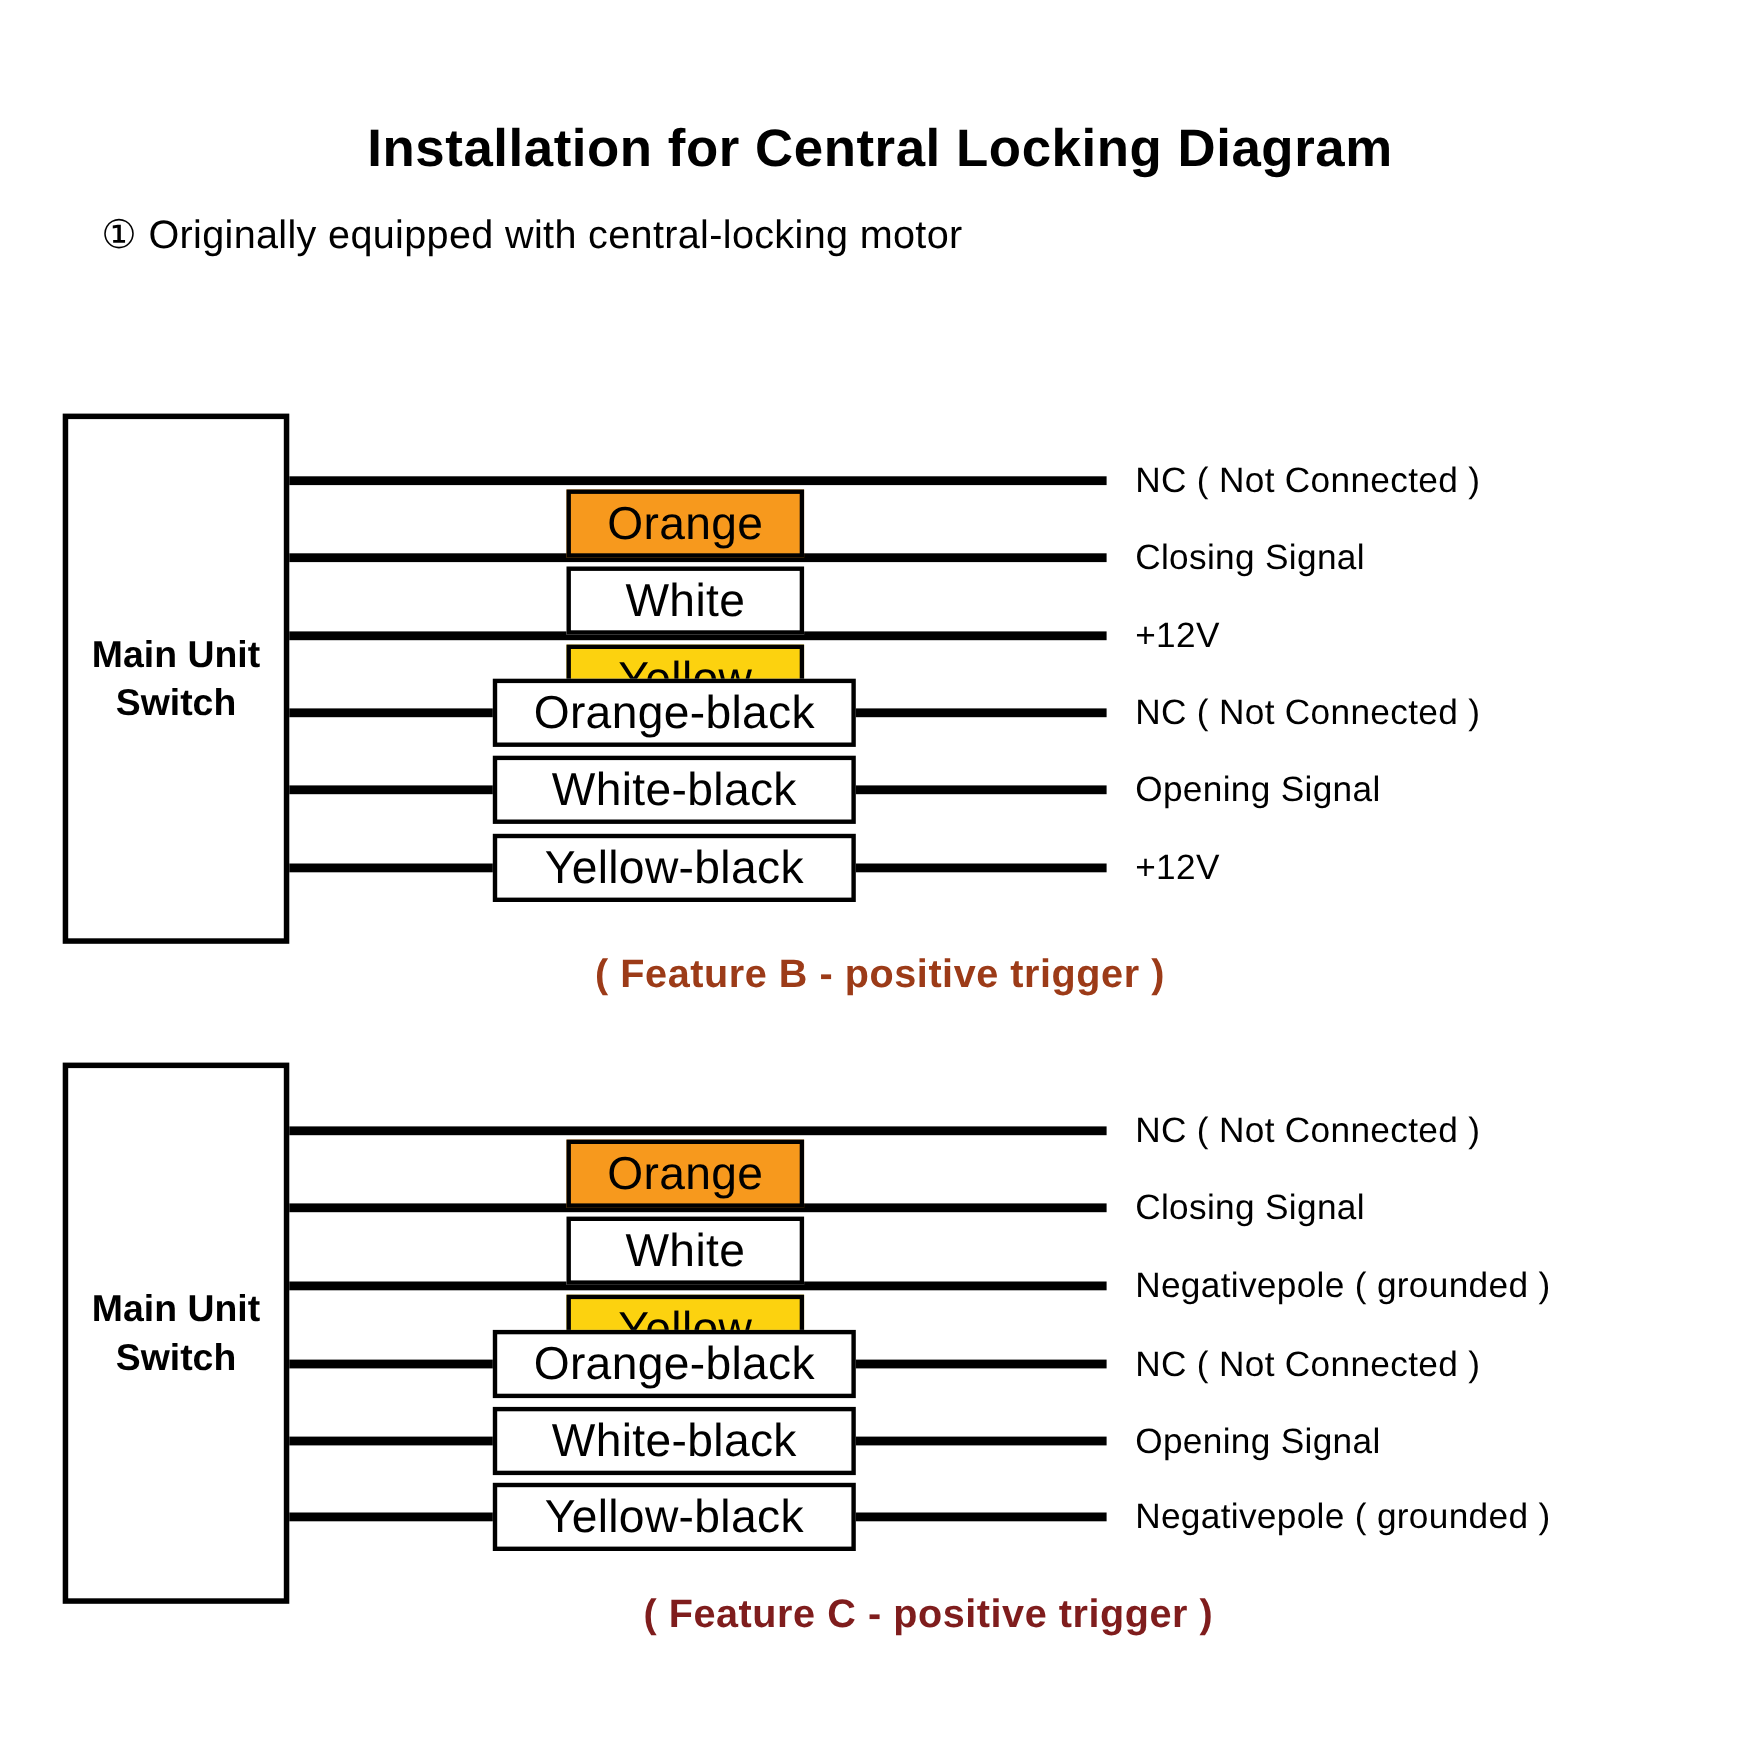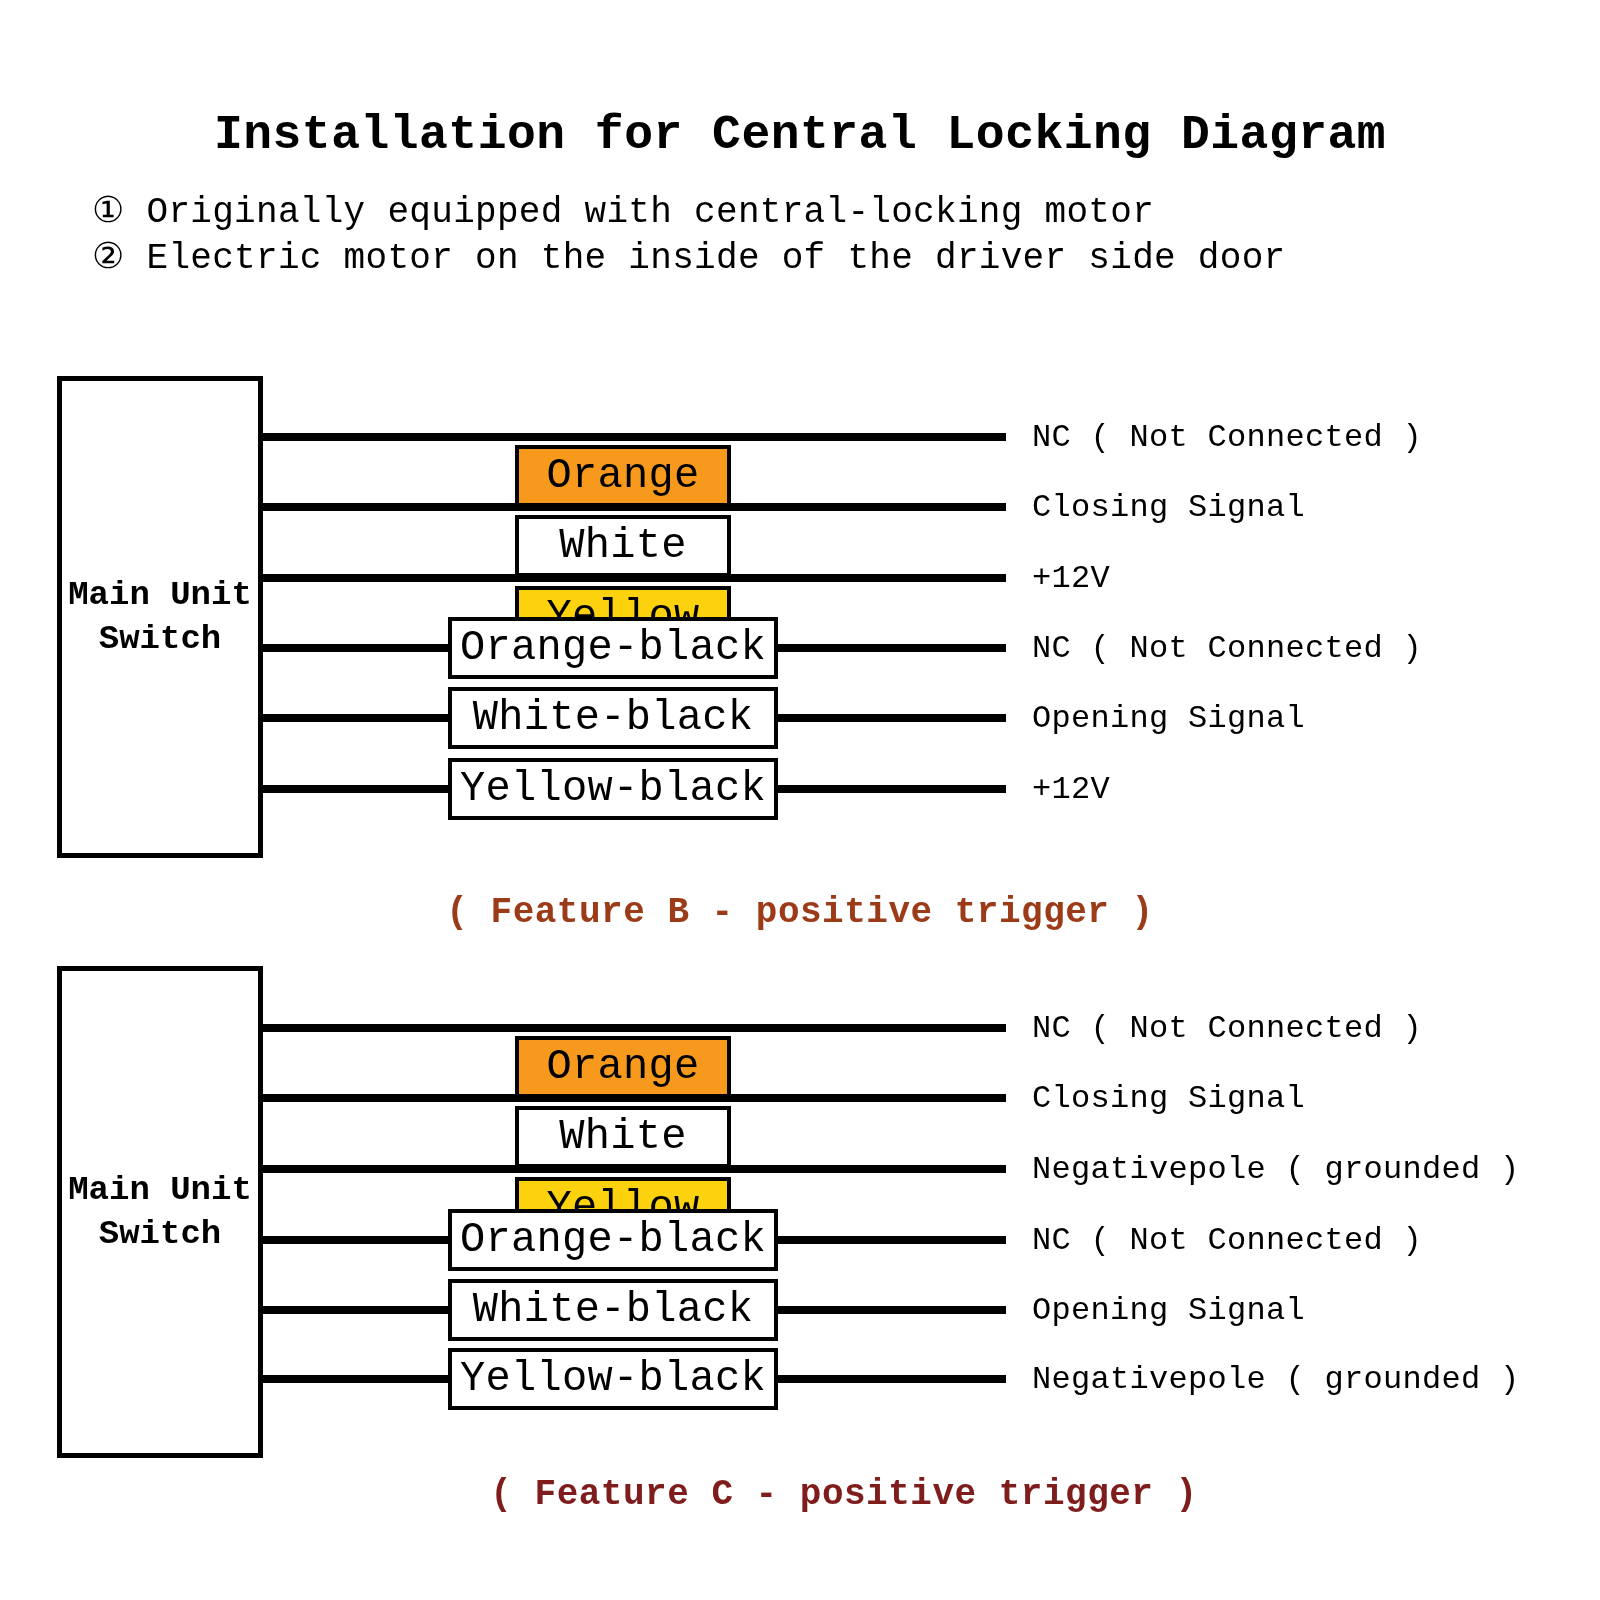--- a/index.html
+++ b/index.html
@@ -1,18 +1,18 @@
 <!DOCTYPE html>
 <html><head>
 <meta charset="utf-8">
 <style>
   html,body { margin:0; padding:0; background:#ffffff; }
   .page {
     position:relative; width:1600px; height:1600px; background:#ffffff;
-    font-family:Liberation Mono, monospace; color:#000; overflow:hidden;
+    font-family:Liberation Sans, sans-serif; color:#000; overflow:hidden;
   }
   .title {
     position:absolute; top:108px; left:0; width:100%;
     text-align:center; font-size:48px; font-weight:700; letter-spacing:.5px;
   }
   .notes {
     position:absolute; top:190px; left:92px;
     font-size:36px; line-height:46px; letter-spacing:.3px;
   }
   .note-line { white-space:nowrap; }
@@ -38,35 +38,34 @@
     font-size:42px; letter-spacing:.3px; white-space:nowrap;
   }
   .cbox.narrow { left:515px; width:216px;margin-top:39px; }
   .cbox.wide   { left:448px; width:330px; }
   .signal {
     position:absolute; left:1032px; top:0; transform:translateY(-50%);
     font-size:32px; letter-spacing:.3px; white-space:nowrap; z-index:2;
   }
   .caption {
     position:absolute; left:0; width:100%; text-align:center;
-    font-size:36px; font-weight:700; letter-spacing:.5px;margin-top:28px;
+    font-size:36px; font-weight:700; letter-spacing:.5px;
   }
   .caption.b { top:864px; }
   .caption.c { top:1446px; }
 </style>
 </head>
 <body>
 
 <div class="page">
 
   <div class="title">Installation for Central Locking Diagram</div>
 
   <div class="notes">
     <div class="note-line"><span>①</span> <span>Originally equipped with central-locking motor</span></div>
-    <div class="note-line"><span>②</span> <span>Electric motor on the inside of the driver side door</span></div>
   </div>
 
   <div class="diagram d1">
     <div class="mainbox">Main Unit Switch</div>
 
     <div class="row" style="top:61px">
       <div class="wire" style="background: rgb(0, 0, 0);"></div>
       <div class="cbox narrow" style="background: rgb(247, 153, 29);">Orange</div>
       <div class="signal">NC ( Not Connected )</div>
     </div>

